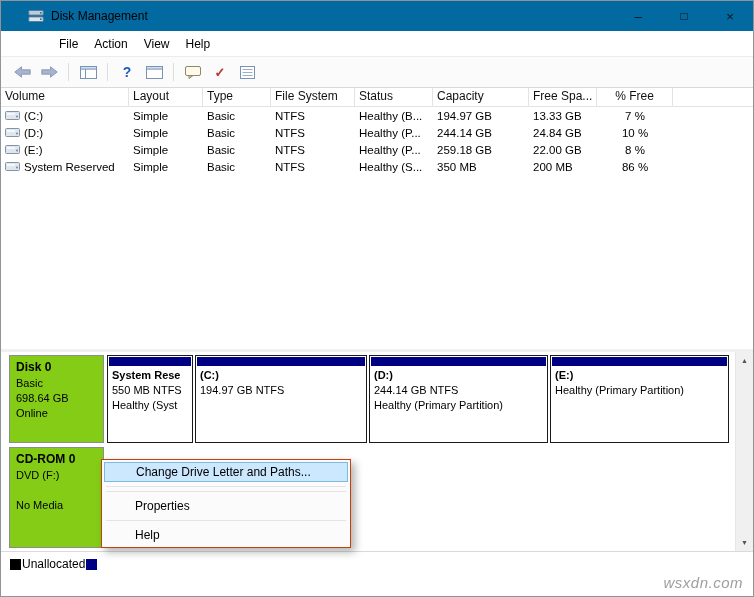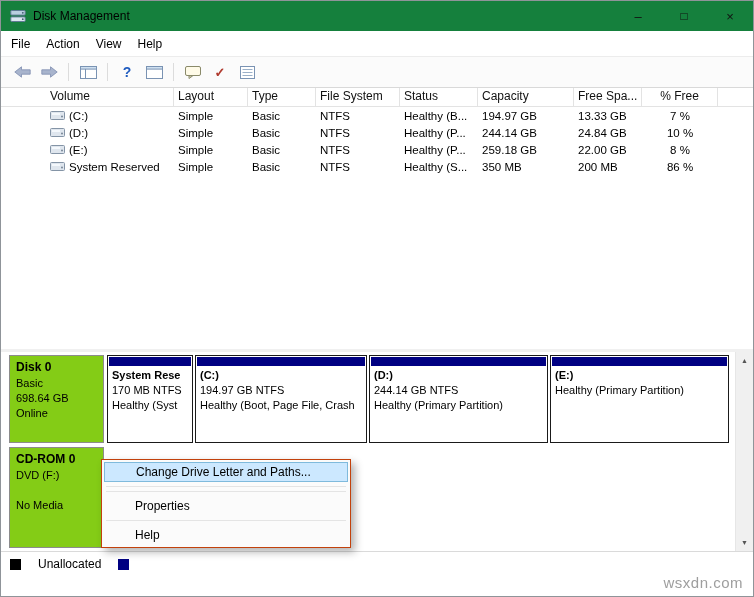--- a/index.html
+++ b/index.html
@@ -1,43 +1,43 @@
 <!DOCTYPE html>
 <html style="--partition_bar: #000082; --menu_highlight_bg: #cce8ff; --menu_highlight_border: #7fbadc;"><head>
 <meta charset="utf-8">
 <style>
   html,body{margin:0;padding:0;}
   body{width:754px;height:597px;overflow:hidden;background:#cfcfcf;font-family:"Liberation Sans",sans-serif;}
   .window{position:relative;width:754px;height:597px;box-sizing:border-box;border:1px solid #8f9499;background:#fff;display:flex;flex-direction:column;overflow:hidden;}
 
   
-  .titlebar{flex:0 0 30px;display:flex;align-items:center;padding-left:9px;position:relative;background:#15803d;}
+  .titlebar{flex:0 0 30px;display:flex;align-items:center;padding-left:27px;position:relative;background:#0369a1;}
   .app-icon{width:16px;height:16px;margin-right:7px;display:inline-flex;}
   .title-text{font-size:12px;color:#000;}
   .win-controls{position:absolute;right:0;top:0;height:30px;display:flex;}
   .win-btn{width:46px;height:30px;display:flex;align-items:center;justify-content:center;font-size:13px;color:#111;}
   .win-btn.max{font-size:12px;}
 
   
   .menubar{flex:0 0 25px;display:flex;align-items:center;padding-left:10px;font-size:12px;background:#fff;color:#000;}
   .menu-item{padding:3px 8px;}
-  .menu-item:first-child{padding-left:0;}
+  .menu-item:first-child{padding-left:0;margin-left:48px;}
 
   
   .toolbar{flex:0 0 30px;display:flex;align-items:center;gap:5px;padding-left:10px;background:#fbfbfb;border-top:1px solid #ececec;border-bottom:1px solid #d9d9d9;}
   .tb-btn{width:22px;height:22px;display:flex;align-items:center;justify-content:center;}
   .tb-sep{width:1px;height:18px;background:#dcdcdc;margin:0 3px;}
   .help-glyph{color:#1f5bbf;font-weight:bold;font-size:14px;}
   .check-glyph{color:#b03a2e;font-weight:bold;font-size:13px;}
 
   
   .vt-header{flex:0 0 18px;display:flex;font-size:12px;color:#111;border-bottom:1px solid #e3e3e3;background:#fff;}
   .vt-header .vt-cell{border-right:1px solid #e3e3e3;padding:1px 4px;}
   .vt-cell{box-sizing:border-box;overflow:hidden;white-space:nowrap;}
-  .c0{width:128px;margin-left:45px;} .c1{width:74px;} .c2{width:68px;} .c3{width:84px;}
+  .c0{width:128px;} .c1{width:74px;} .c2{width:68px;} .c3{width:84px;}
   .c4{width:78px;} .c5{width:96px;} .c6{width:68px;} .c7{width:76px;text-align:center;}
   .c8{flex:1;border-right:none !important;}
   .vt-body{flex:0 0 242px;background:#fff;}
   .vt-row{height:17px;display:flex;align-items:center;font-size:11.5px;color:#000;}
   .vt-row .vt-cell{padding:0 4px;}
   .vol-cell{display:flex;align-items:center;gap:4px;}
   .drive-icon{display:inline-flex;flex:0 0 auto;}
 
   .splitter{flex:0 0 3px;background:#f0f0f0;}
 
@@ -56,28 +56,28 @@
   .pline{white-space:nowrap;}
   .cdrom{position:absolute;left:8px;top:95px;width:95px;height:101px;}
   .nomedia{margin-top:15px;}
 
   
   .vscroll{position:absolute;right:0;top:0;bottom:0;width:17px;background:#f0f0f0;border-left:1px solid #e6e6e6;display:flex;flex-direction:column;}
   .scroll-btn{height:17px;display:flex;align-items:center;justify-content:center;font-size:7px;color:#555;}
   .scroll-track{flex:1;}
 
   
-  .legendbar{flex:0 0 24px;border-top:1px solid #dadada;display:flex;align-items:center;gap:17px;padding-left:9px;font-size:12px;background:#fff;color:#000;}
+  .legendbar{flex:0 0 24px;border-top:1px solid #dadada;display:flex;align-items:center;gap:1px;padding-left:9px;font-size:12px;background:#fff;color:#000;}
   .swatch{width:11px;height:11px;display:inline-block;flex:0 0 auto;}
   .swatch.black{background:#000;}
   .swatch.navy{background:var(--partition_bar,#000082);}
 
   
   .bottomstrip{flex:1;position:relative;background:#fff;}
-  .watermark{position:absolute;right:10px;bottom:5px;font-size:15px;color:#9e9e9e;letter-spacing:.5px;}
+  .watermark{position:absolute;right:10px;bottom:5px;font-size:15px;color:#9e9e9e;letter-spacing:.5px;font-style:italic;}
 
   
   .context-menu{position:absolute;left:100px;top:458px;width:250px;box-sizing:border-box;background:#fbfbfb;border:1px solid #c2410c;box-shadow:4px 4px 8px rgba(0,0,0,.3);padding:2px;z-index:20;}
   .cm-item{height:20px;line-height:20px;font-size:12px;padding-left:31px;color:#000;white-space:nowrap;overflow:hidden;}
   .cm-item.highlighted{height:18px;line-height:18px;background:var(--menu_highlight_bg,#cce8ff);border:1px solid var(--menu_highlight_border,#7fbadc);}
   .cm-sep{height:1px;background:#e4e4e4;margin:4px 2px;}
 </style>
 </head>
 <body>
 
@@ -251,30 +251,29 @@
         <div class="disk-name">Disk 0</div>
         <div class="disk-line">Basic</div>
         <div class="disk-line">698.64 GB</div>
         <div class="disk-line">Online</div>
       </div>
       <div class="partitions">
         <div class="partition p0">
           <div class="pbar"></div>
           <div class="ptext">
             <div class="ptitle">System Rese</div>
-            <div class="pline">170 MB NTFS</div>
+            <div class="pline">550 MB NTFS</div>
             <div class="pline">Healthy (Syst</div>
           </div>
         </div>
         <div class="partition p1">
           <div class="pbar"></div>
           <div class="ptext">
             <div class="ptitle">(C:)</div>
             <div class="pline">194.97 GB NTFS</div>
-            <div class="pline">Healthy (Boot, Page File, Crash</div>
           </div>
         </div>
         <div class="partition p2">
           <div class="pbar"></div>
           <div class="ptext">
             <div class="ptitle">(D:)</div>
             <div class="pline">244.14 GB NTFS</div>
             <div class="pline">Healthy (Primary Partition)</div>
           </div>
         </div>

